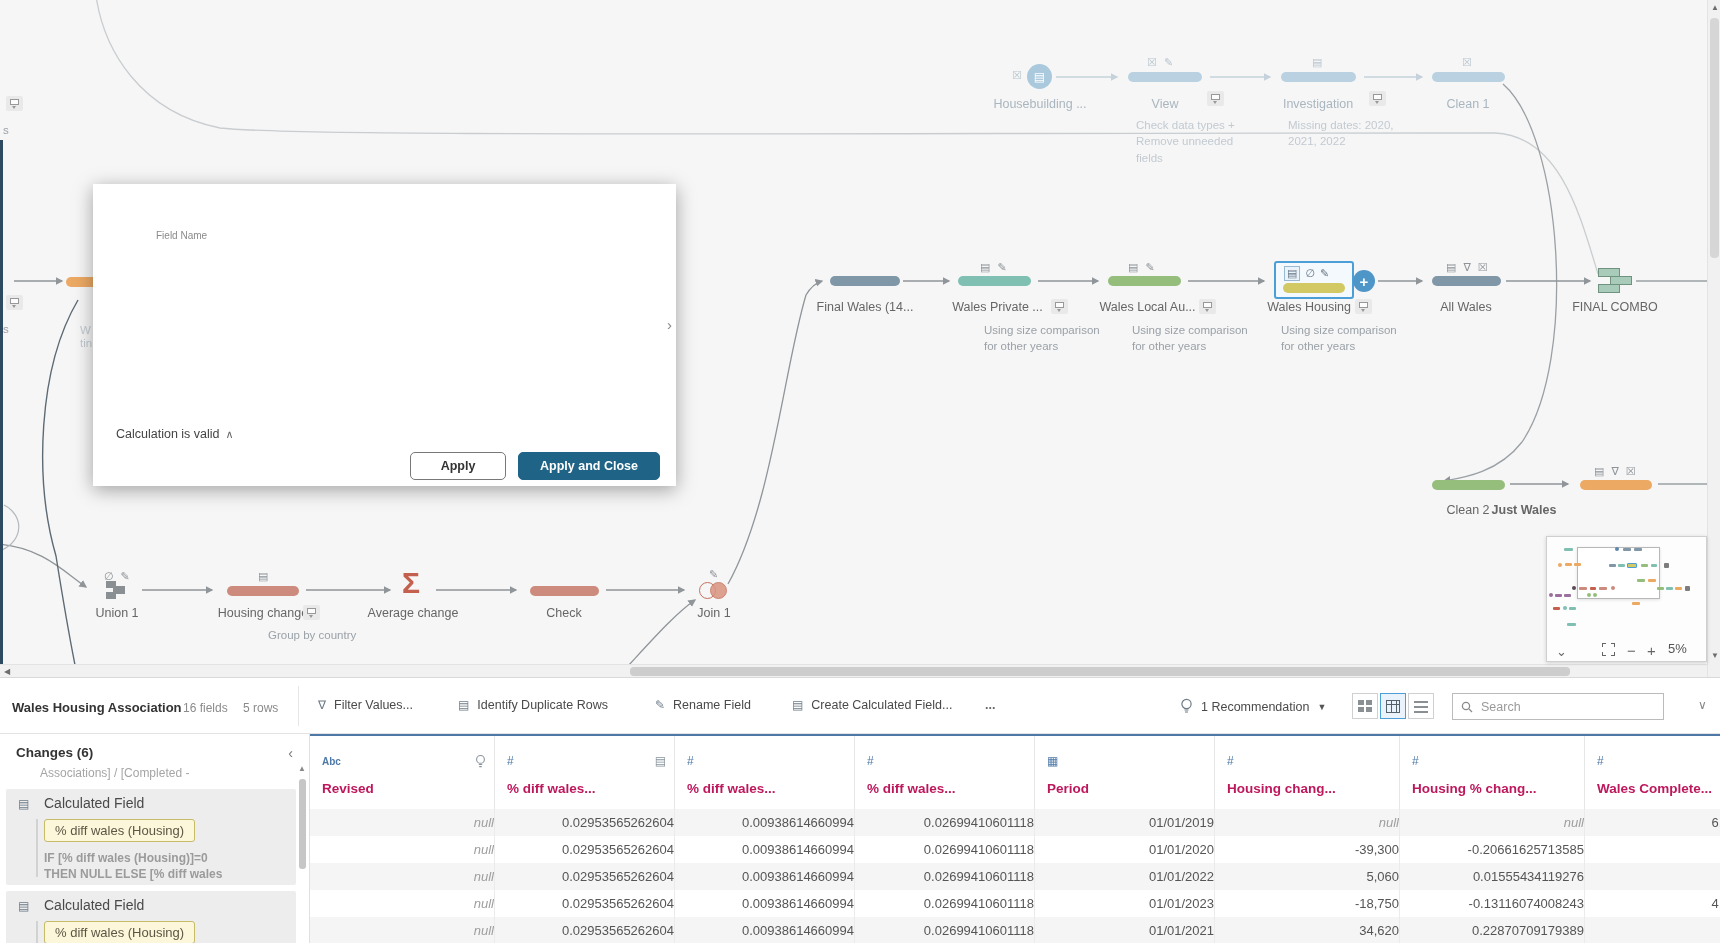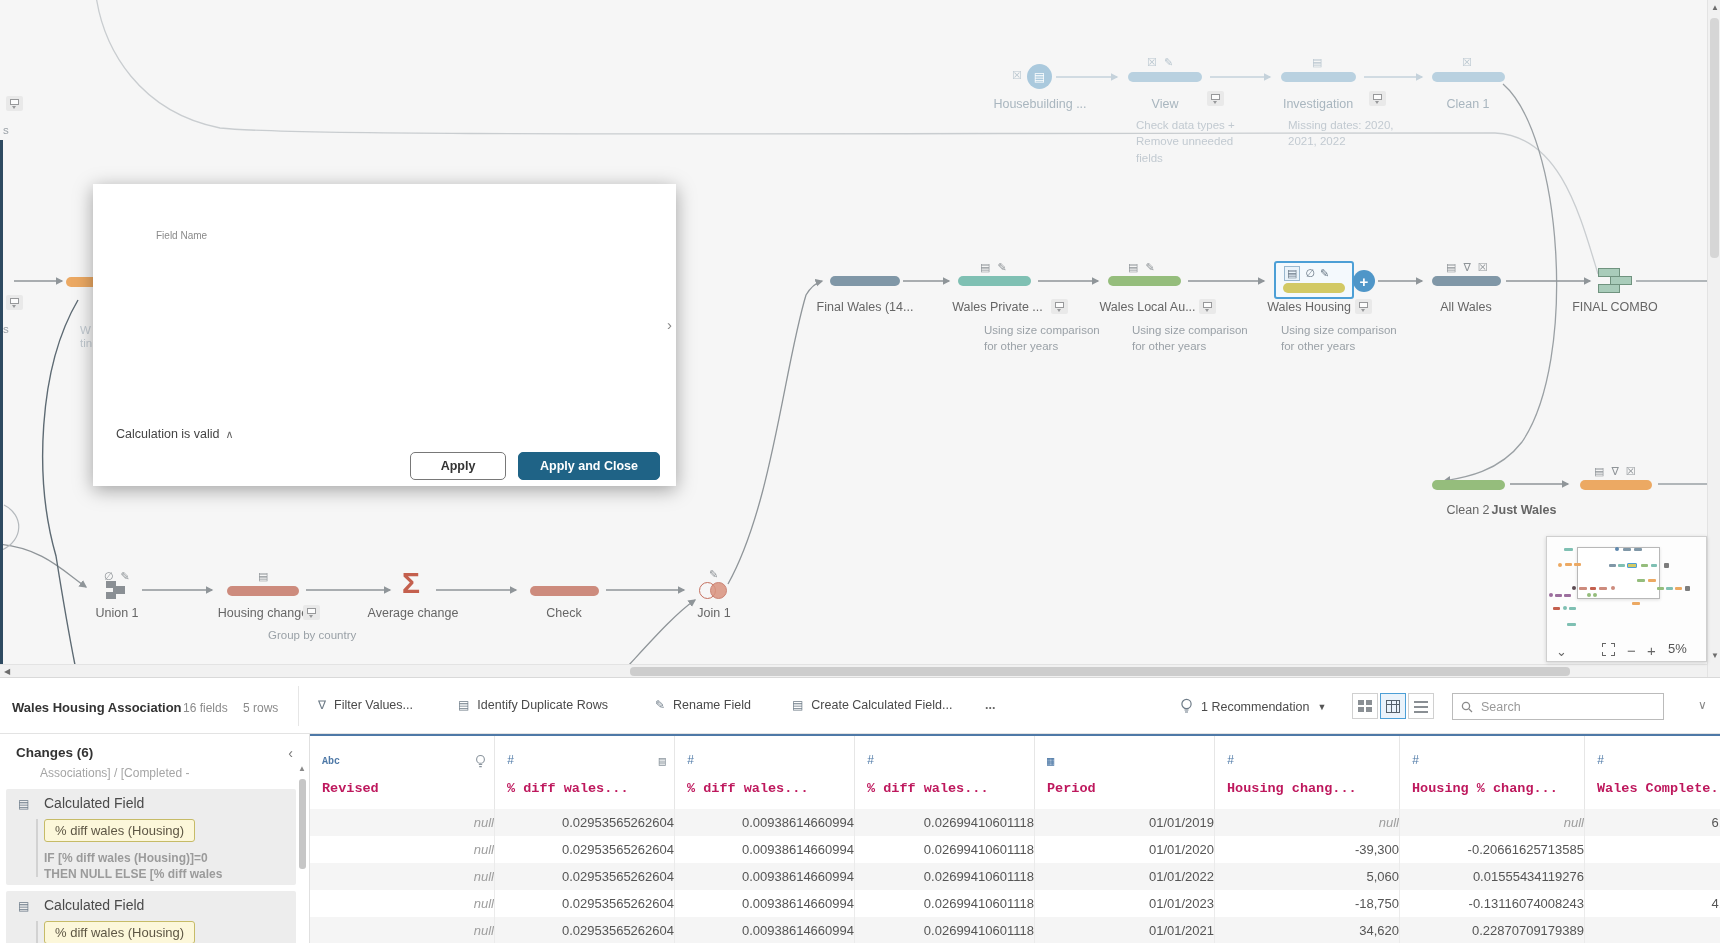--- a/index.html
+++ b/index.html
@@ -91,21 +91,21 @@
   .chg-item .ci-icon { position:absolute; left:12px; top:8px; color:#6b7a88; font-size:12px; }
   .chg-item .ci-type { position:absolute; left:38px; top:6px; font-size:14px; color:#4a4a4a; }
   .chg-item .chip { position:absolute; left:38px; top:30px; background:#fcf7da; border:1px solid #c6bb67; border-radius:3px; font-size:13px; color:#5d5644; padding:3px 10px; white-space:nowrap; }
   .chg-item .code { position:absolute; left:38px; font-size:12px; color:#9b9b9b; white-space:nowrap;font-weight:bold; }
   .chg-item .guide { position:absolute; left:30px; width:2px; background:#d2d2d2; }
   #chg-scroll { position:absolute; right:3px; top:45px; width:7px; height:90px; background:#c6c6c6; border-radius:3px; }
   #chg-up { position:absolute; right:3px; top:30px; font-size:8px; color:#8a8a8a; }
   
   #grid { position:absolute; left:310px; top:56px; width:1410px; height:210px; border-top:2px solid #4e79a7; overflow:hidden; background:#fff; }
   #grid-header { display:flex; height:73px; background:#fff; }
-  .gh-cell { position:relative; border-right:1px solid #e6e6e6; flex:none;font-family:Liberation Mono, monospace; }
+  .gh-cell { position:relative; border-right:1px solid #e6e6e6; flex:none; }
   .gh-icons { position:absolute; left:12px; top:17px; right:8px; height:16px; color:#4e79a7; font-size:12px; display:flex; align-items:center; }
   .gh-icons .spacer { flex:1; }
   .gh-name { position:absolute; left:12px; top:45px; font-size:13.5px; font-weight:bold; color:#be185d; white-space:nowrap; }
   .tAbc { font-size:10px; font-weight:bold; letter-spacing:0; }
   .g-row { display:flex; height:27px;text-align:right; }
   .g-row.odd { background:#f5f5f5; }
   .g-cell { flex:none; font-size:13px; color:#555; padding:6px 0 0 12px; border-right:1px solid #ebebeb; white-space:nowrap; overflow:hidden; }
   .g-cell.nullv { font-style:italic; color:#9e9e9e; }
   .bulb-svg, .mag-svg { display:block; }
 </style>

